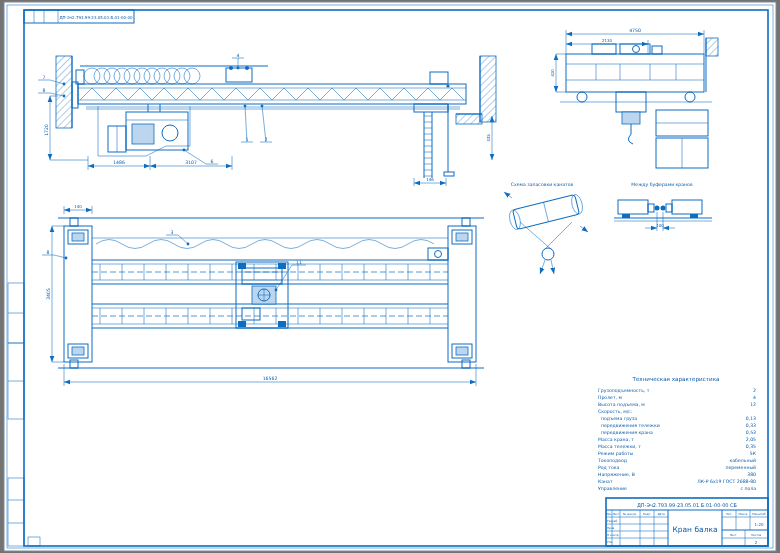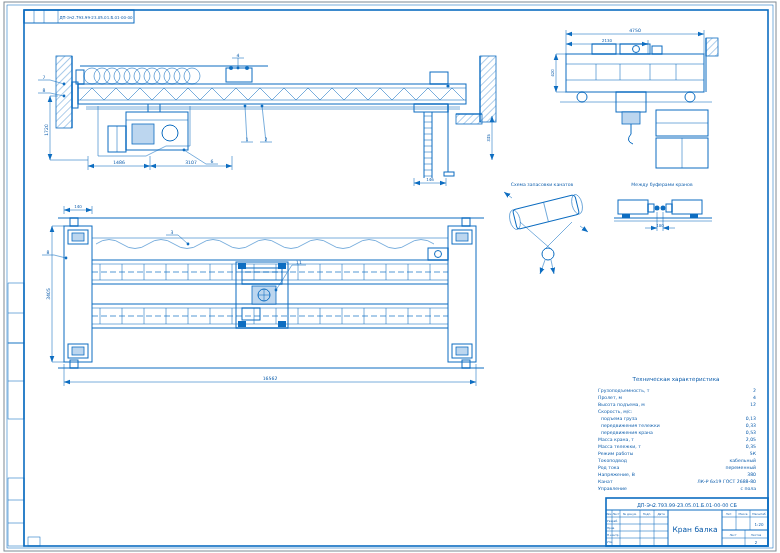--- a/index.html
+++ b/index.html
@@ -1,16 +1,16 @@
 <!DOCTYPE html>
 <html><head>
 <meta charset="utf-8">
 <style>
   html,body{margin:0;padding:0;background:#c7cbd0;}
-  .page{position:relative;width:780px;height:553px;overflow:hidden;background:#ffffff;
+  .page{position:relative;width:780px;height:553px;overflow:hidden;background:#737373;
         font-family:"DejaVu Sans",sans-serif;}
   svg{display:block}
   .ln{fill:none;stroke:#0d6dc1;stroke-width:1}
   .ln2{fill:none;stroke:#0d6dc1;stroke-width:1.6}
   .thin{fill:none;stroke:#0d6dc1;stroke-width:0.55}
   .dash{fill:none;stroke:#0d6dc1;stroke-width:0.7;stroke-dasharray:6 3}
   .fl{fill:#0d6dc1;stroke:none}
   .flt{fill:#bcd6ef;stroke:#0d6dc1;stroke-width:0.8}
   .txt{fill:#0b5cab;font-family:"DejaVu Sans",sans-serif}
   .t28{font-size:2.8px}.t4{font-size:4px}.t45{font-size:4.6px}

